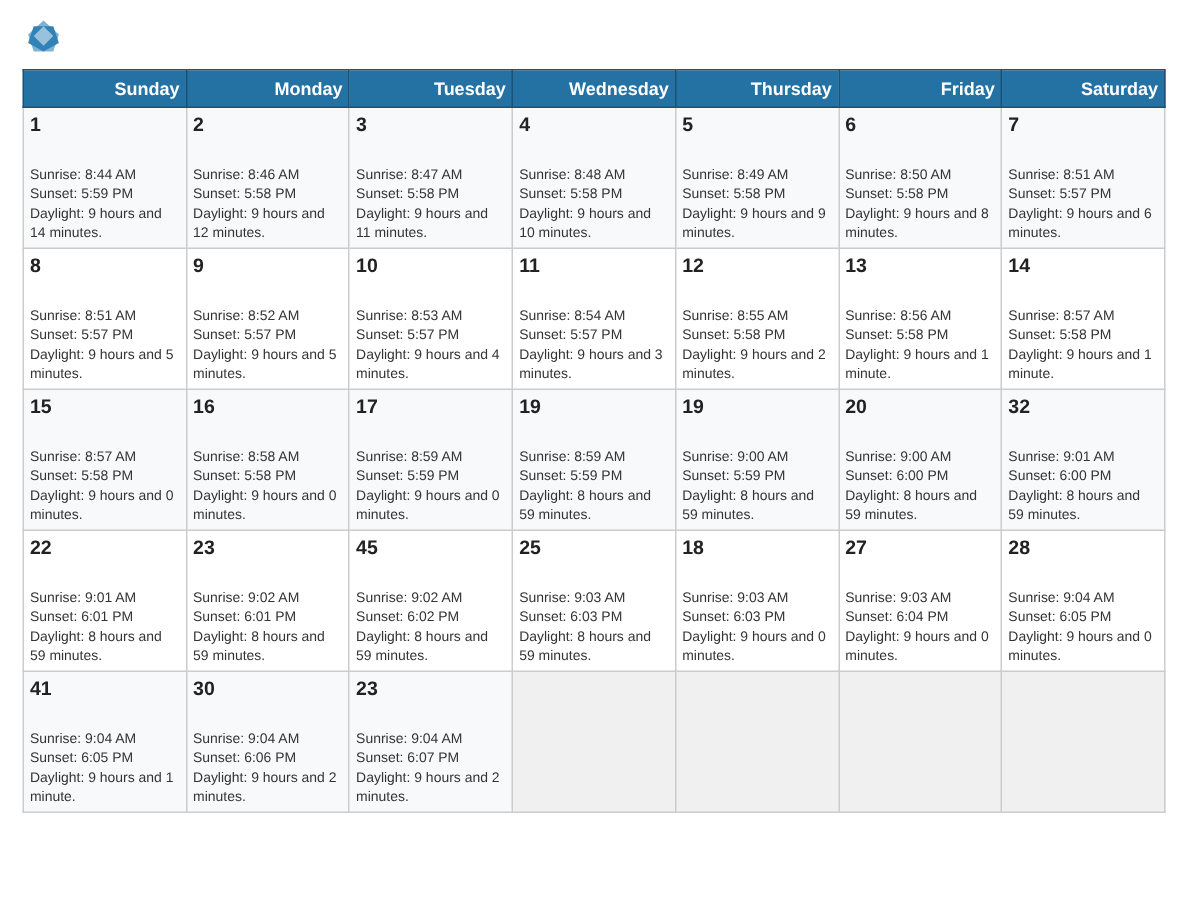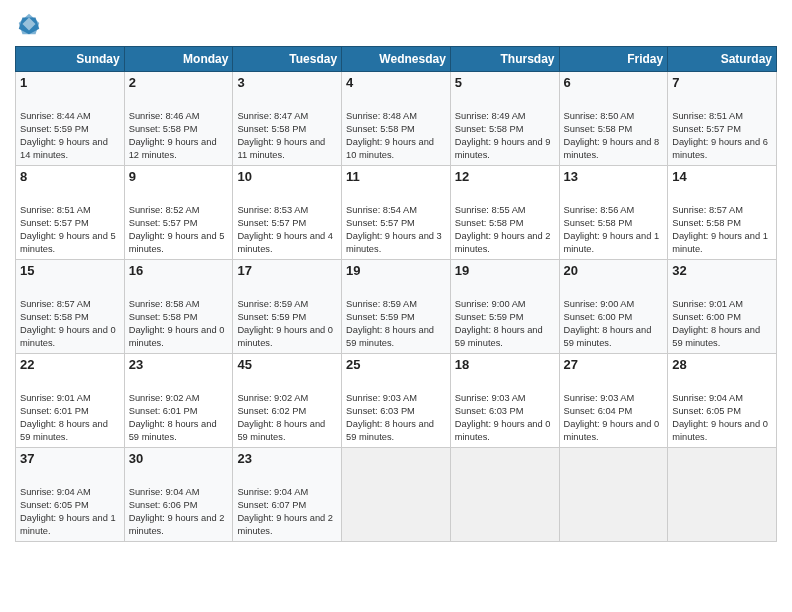--- a/index.html
+++ b/index.html
@@ -350,21 +350,21 @@
         <span class="day-num">28</span>
         <div class="day-info">
           Sunrise: 9:04 AM<br>
           Sunset: 6:05 PM<br>
           Daylight: 9 hours and 0 minutes.
         </div>
       </td>
         </tr>
         <tr>
           <td>
-        <span class="day-num">37</span>
+        <span class="day-num">41</span>
         <div class="day-info">
           Sunrise: 9:04 AM<br>
           Sunset: 6:05 PM<br>
           Daylight: 9 hours and 1 minute.
         </div>
       </td>
           <td>
         <span class="day-num">30</span>
         <div class="day-info">
           Sunrise: 9:04 AM<br>

